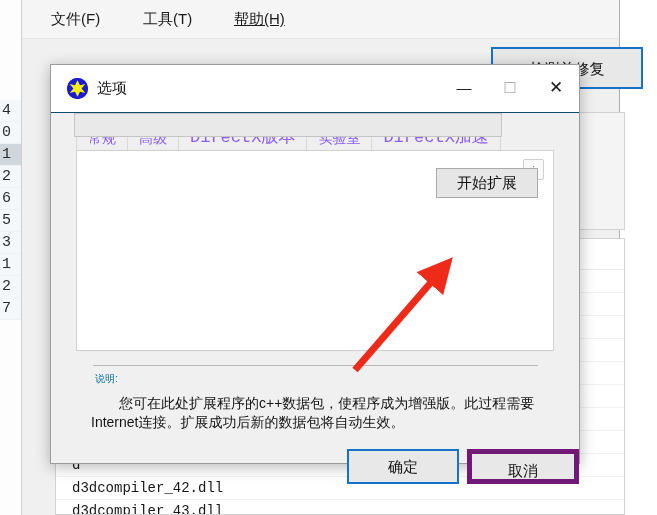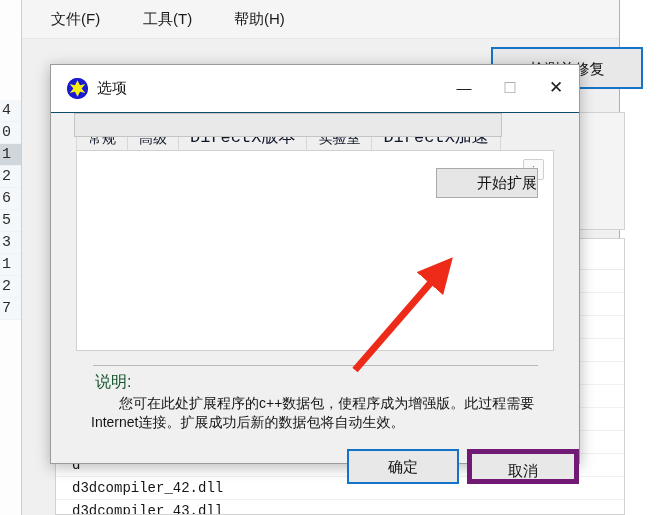--- a/index.html
+++ b/index.html
@@ -41,21 +41,21 @@
   .menu-item {
     position: absolute;
     top: 10px;
     font-size: 15px;
     color: #1b1b1b;
     white-space: nowrap;
     letter-spacing: 0px;
   }
   .menu-item.m1 { left: 30px; }
   .menu-item.m2 { left: 122px; }
-  .menu-item.m3 { left: 213px; }
+  .menu-item.m3 { left: 213px; text-decoration: underline; }
 
   
   .edge-list {
     position: absolute;
     left: 0; top: 0;
     width: 21px;
     height: 515px;
     background: #fdfdfd;
     border-right: 1px solid #cfcfcf;
     overflow: hidden;
@@ -247,21 +247,21 @@
     top: 56px;
     height: 29px;
     display: flex;
     align-items: flex-end;
   }
   .tab {
     height: 26px;
     line-height: 26px;
     padding: 0 11px;
     font-size: 14px;
-    color: #0f172a;
+    color: #8b5cf6;
     background: #efefef;
     border: 1px solid #d8d8d8;
     border-bottom: none;
     margin-right: -1px;
     box-sizing: border-box;
     white-space: nowrap;
   }
   .tab.active {
     background: #ffffff;
     height: 30px;
@@ -315,41 +315,41 @@
   }
   .expand-btn {
     position: absolute;
     left: 385px;
     top: 103px;
     width: 102px;
     height: 30px;
     background: #e6e6e6;
     border: 1px solid #a9a9a9;
     box-sizing: border-box;
-    text-align: right;
+    text-align: center;
     line-height: 28px;
     font-size: 15px;
     color: #121212;
     z-index: 5;
   }
 
   .desc-sep {
     position: absolute;
     left: 42px;
     top: 300px;
     width: 445px;
     height: 1px;
     background: #b9b9b9;
   }
   .desc-title {
     position: absolute;
     left: 44px;
     top: 307px;
-    font-size: 16px;
-    color: #14532d;
+    font-size: 10px;
+    color: #0369a1;
   }
   .desc-body {
     position: absolute;
     left: 40px;
     top: 329px;
     width: 455px;
     font-size: 14px;
     line-height: 19px;
     color: #141414;
     text-indent: 2em;

